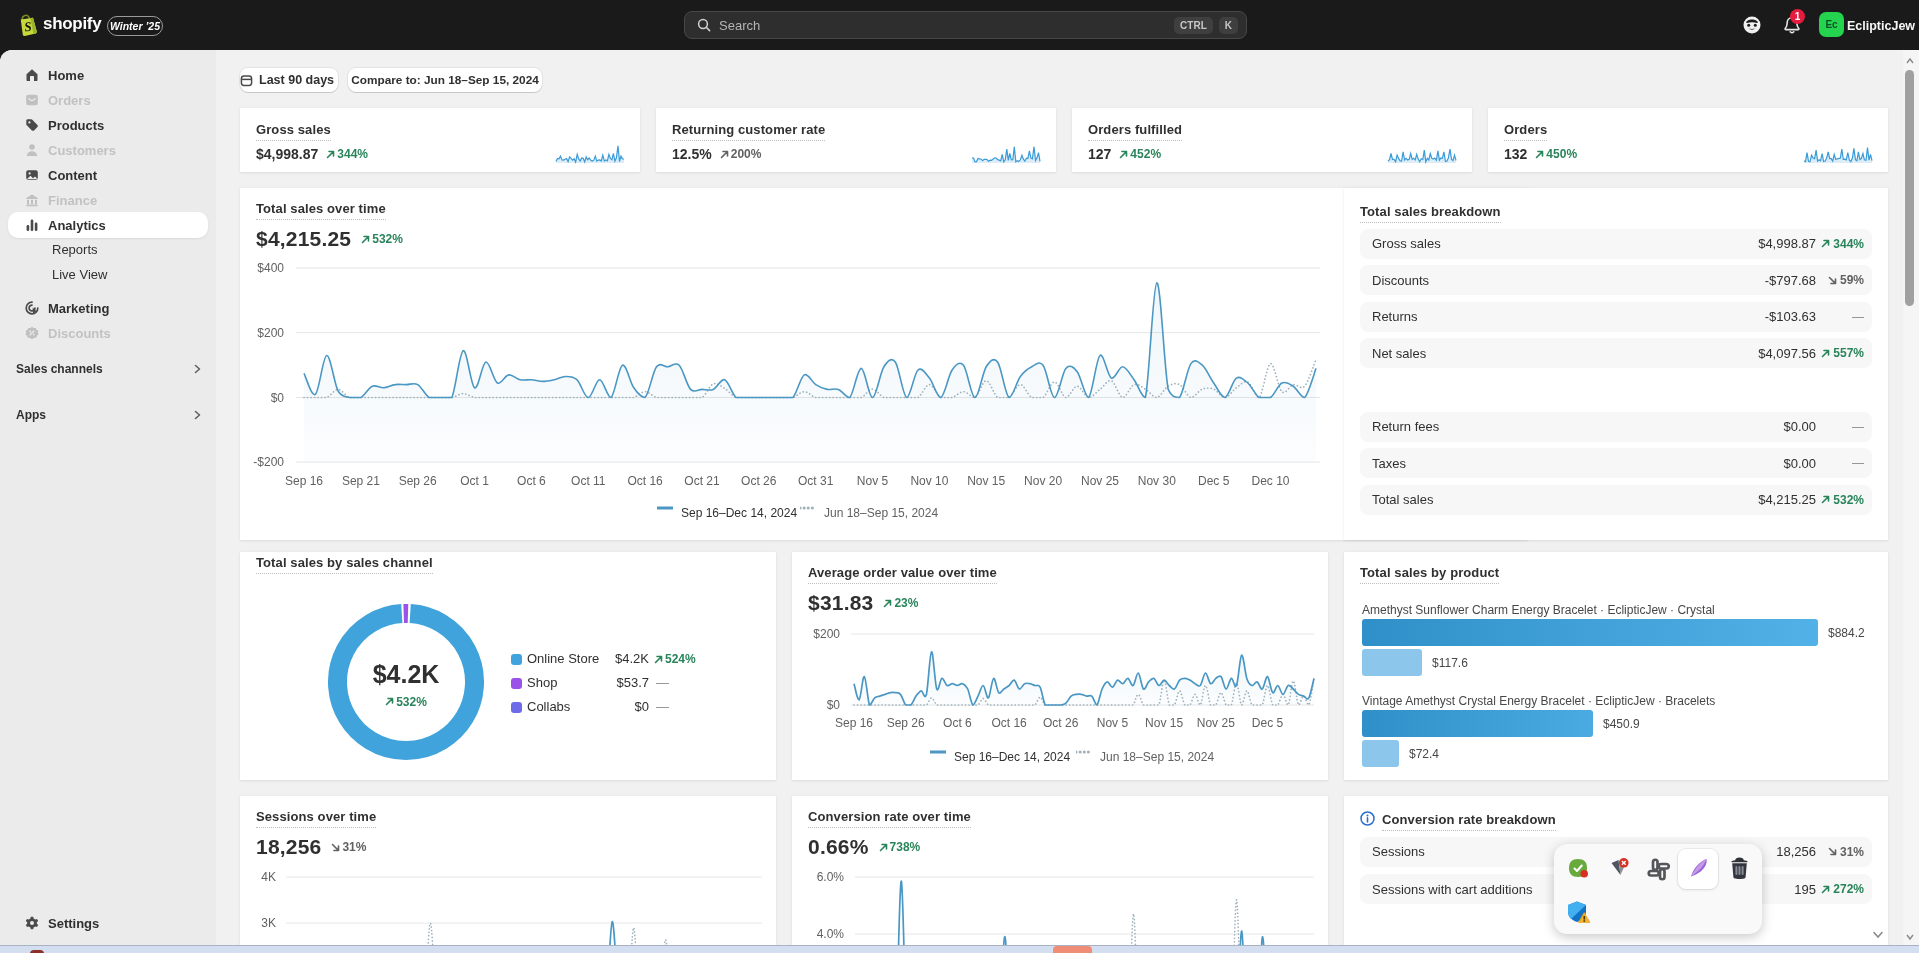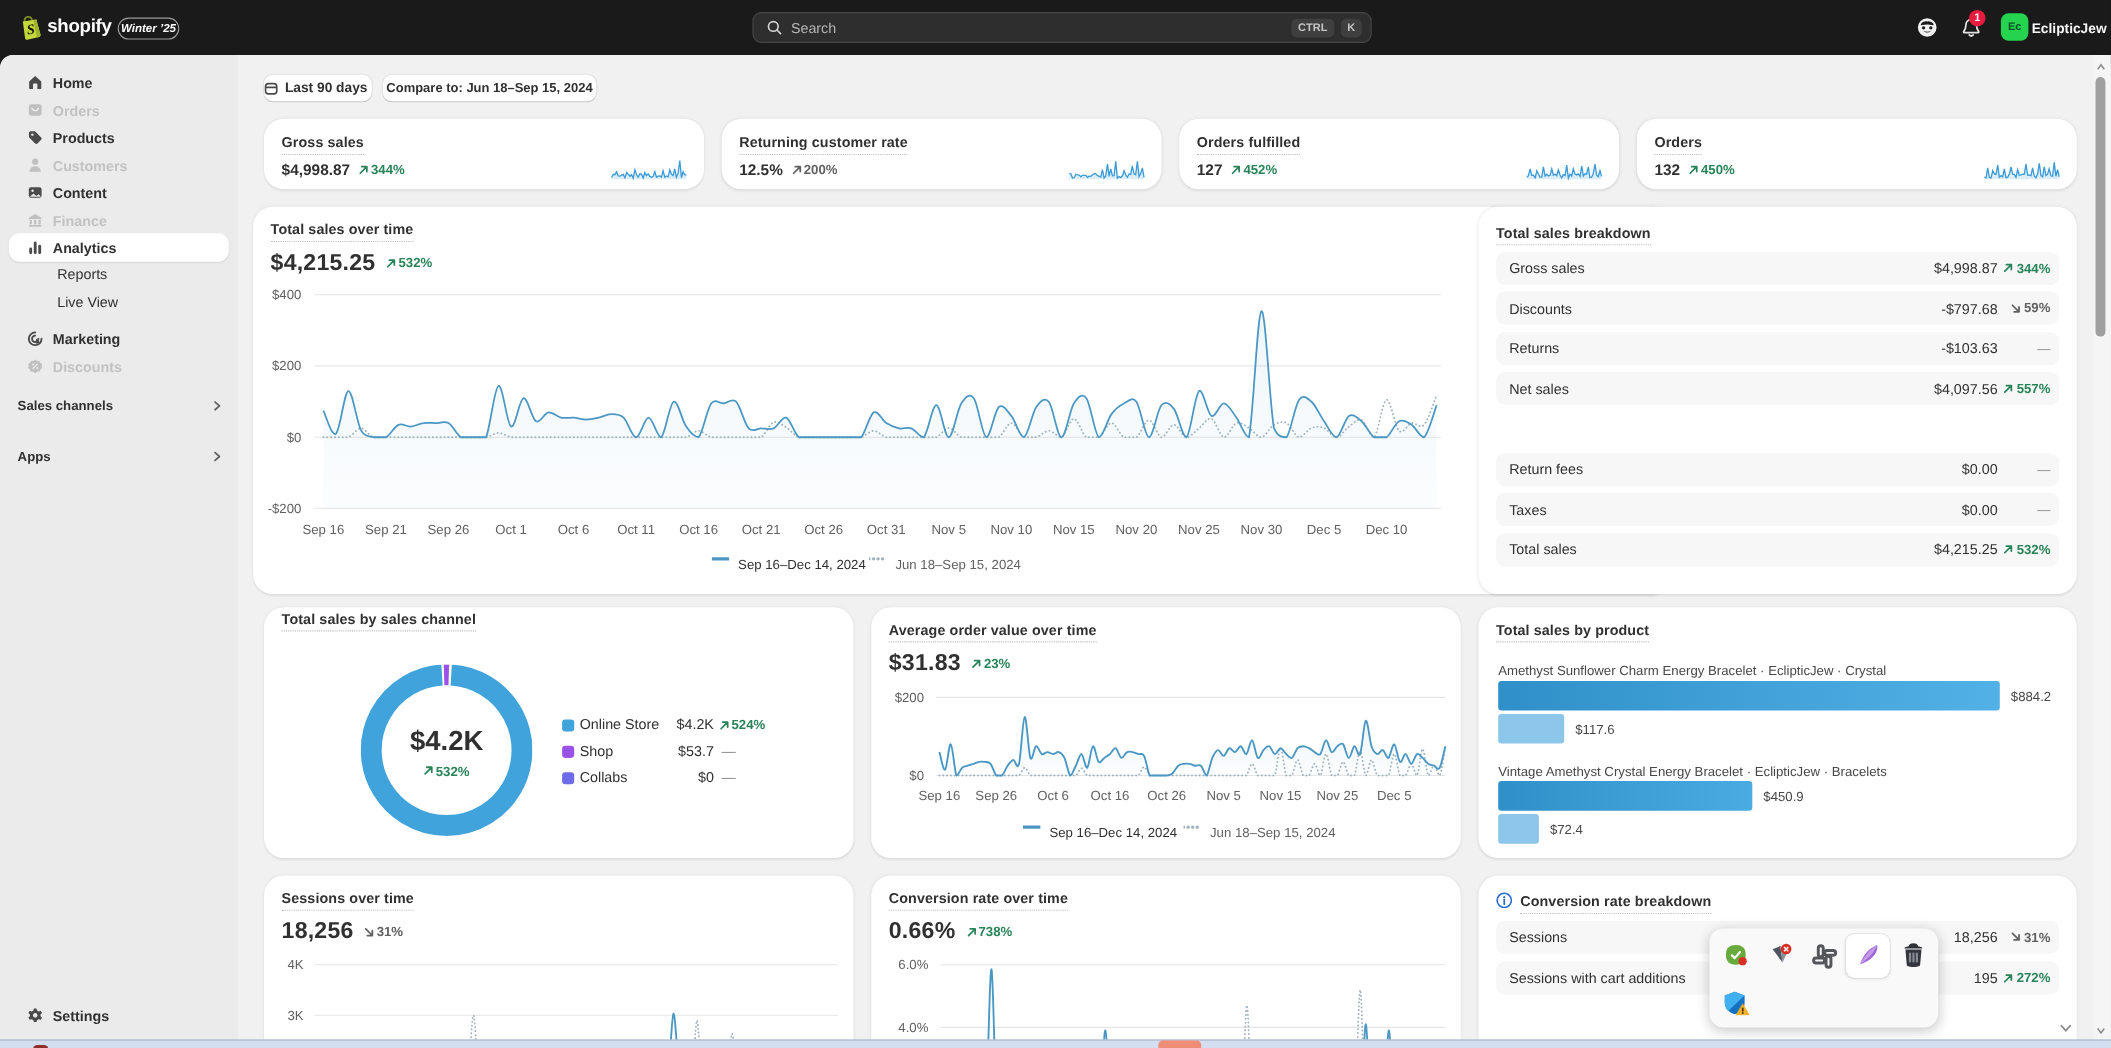--- a/index.html
+++ b/index.html
@@ -1,20 +1,20 @@
 <!DOCTYPE html>
 <html><head><meta charset="utf-8"><style>
 *{margin:0;padding:0;box-sizing:border-box}
 html,body{width:1919px;height:953px;overflow:hidden;background:#1a1a1a;
 font-family:"Liberation Sans",sans-serif;-webkit-font-smoothing:antialiased}
 .abs{position:absolute}
 .topbar{position:absolute;left:0;top:0;width:1919px;height:50px;background:#1a1a1a}
 .frame{position:absolute;left:0;top:50px;width:1919px;height:903px;background:#f1f1f1;border-radius:12px 12px 0 0}
 .sidebar{position:absolute;left:0;top:50px;width:216px;height:903px;background:#ebebeb;border-radius:12px 0 0 0}
-.card{position:absolute;background:#fff;border-radius:18px;box-shadow:0 1px 2px rgba(26,26,26,.07),0 0 4px rgba(26,26,26,.04)}
+.card{position:absolute;background:#fff;border-radius:0;box-shadow:0 1px 2px rgba(26,26,26,.07),0 0 4px rgba(26,26,26,.04)}
 .ct{font-size:13px;font-weight:700;color:#303030;letter-spacing:.1px}
 .ct span{border-bottom:1px dotted #bdbdbd;padding-bottom:3px}
 .badge{display:inline-flex;align-items:center;gap:2px;font-size:12px;font-weight:700}
 .bigv{font-size:21px;font-weight:700;color:#303030;letter-spacing:.2px}
 .kpiv{font-size:14px;font-weight:700;color:#303030}
 .navitem{position:absolute;left:8px;width:200px;height:26px;display:flex;align-items:center;gap:8px;
 padding-left:16px;font-size:13px;font-weight:700;color:#303030}
 .navsub{position:absolute;left:8px;width:200px;height:25px;display:flex;align-items:center;
 padding-left:44px;font-size:13px;font-weight:400;color:#303030}
 .navhdr{position:absolute;left:0;width:216px;height:24px;display:flex;align-items:center;justify-content:space-between;
@@ -229,21 +229,21 @@
           <path d="M1.5 7.5 L7 2 M3 1.5 H7.5 V6" stroke="#29845a" stroke-width="1.6" fill="none" stroke-linecap="round" stroke-linejoin="round"></path>
         </svg>
         <span>450%</span>
       </span>
     </div>
 <div style="position:absolute;right:14px;top:33px"><svg width="72" height="24" viewBox="0 0 72 24">
         <path d="M2.0,20.0L3.5,20.6L5.0,11.6L6.5,20.3L8.0,20.7L9.6,14.2L11.1,17.1L12.6,17.6L14.1,9.1L15.6,20.1L17.1,18.7L18.6,19.8L20.1,12.5L21.6,20.5L23.2,20.1L24.7,17.1L26.2,10.8L27.7,17.6L29.2,17.6L30.7,20.2L32.2,13.3L33.7,18.3L35.2,17.9L36.8,17.4L38.3,17.3L39.8,8.2L41.3,18.4L42.8,18.1L44.3,18.8L45.8,11.6L47.3,19.0L48.8,20.6L50.4,17.0L51.9,7.4L53.4,18.7L54.9,19.7L56.4,10.8L57.9,18.6L59.4,17.3L60.9,12.5L62.4,18.8L64.0,19.2L65.5,6.6L67.0,19.2L68.5,13.3L70.0,19.7L70.0,22 L2.0,22 Z" fill="rgba(59,155,216,0.18)"></path>
         <path d="M2.0,20.0L3.5,20.6L5.0,11.6L6.5,20.3L8.0,20.7L9.6,14.2L11.1,17.1L12.6,17.6L14.1,9.1L15.6,20.1L17.1,18.7L18.6,19.8L20.1,12.5L21.6,20.5L23.2,20.1L24.7,17.1L26.2,10.8L27.7,17.6L29.2,17.6L30.7,20.2L32.2,13.3L33.7,18.3L35.2,17.9L36.8,17.4L38.3,17.3L39.8,8.2L41.3,18.4L42.8,18.1L44.3,18.8L45.8,11.6L47.3,19.0L48.8,20.6L50.4,17.0L51.9,7.4L53.4,18.7L54.9,19.7L56.4,10.8L57.9,18.6L59.4,17.3L60.9,12.5L62.4,18.8L64.0,19.2L65.5,6.6L67.0,19.2L68.5,13.3L70.0,19.7" fill="none" stroke="#3b9bd8" stroke-width="1.2"></path>
       </svg></div>
 </div>
-<div class="card" style="left:230px;top:188px;width:1288px;height:352px">
+<div class="card" style="left:240px;top:188px;width:1288px;height:352px">
 <div class="ct" style="position:absolute;left:16px;top:13px"><span>Total sales over time</span></div>
 <div style="position:absolute;left:16px;top:39px;display:flex;align-items:center;gap:10px">
 <span class="bigv">$4,215.25</span>
       <span class="badge" style="color:#29845a">
         <svg width="9" height="9" viewBox="0 0 9 9" style="vertical-align:-0.5px">
           <path d="M1.5 7.5 L7 2 M3 1.5 H7.5 V6" stroke="#29845a" stroke-width="1.6" fill="none" stroke-linecap="round" stroke-linejoin="round"></path>
         </svg>
         <span>532%</span>
       </span>
     </div>

